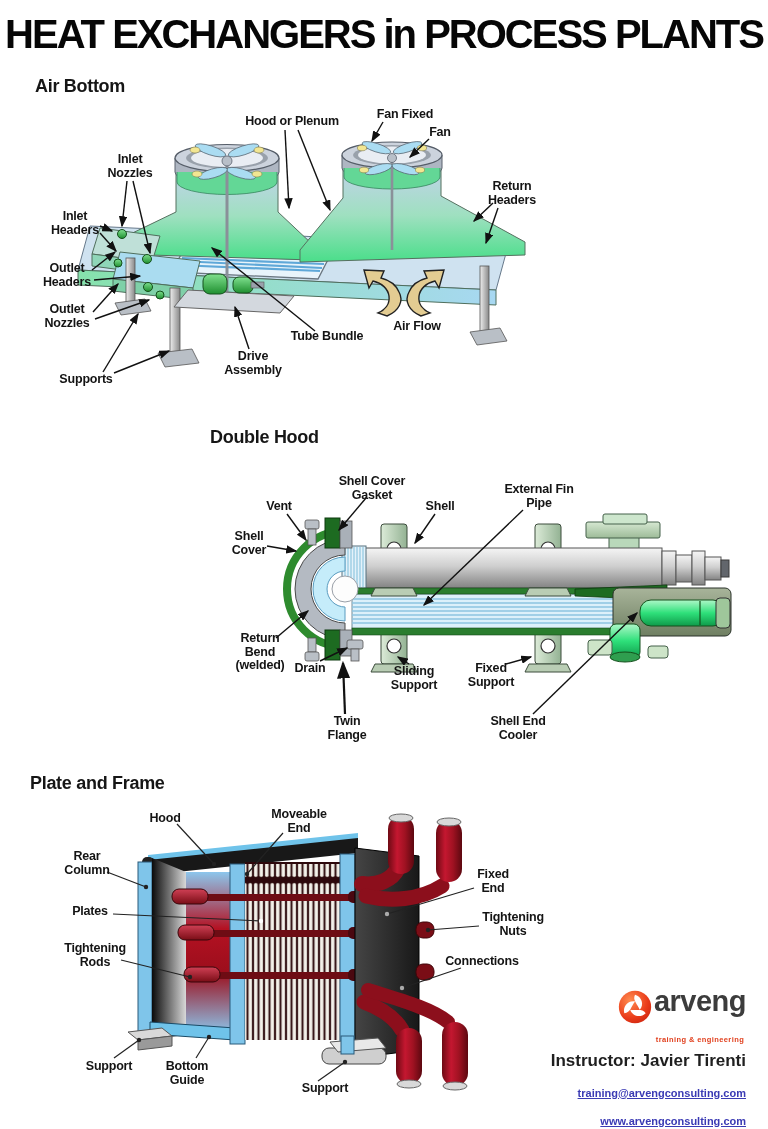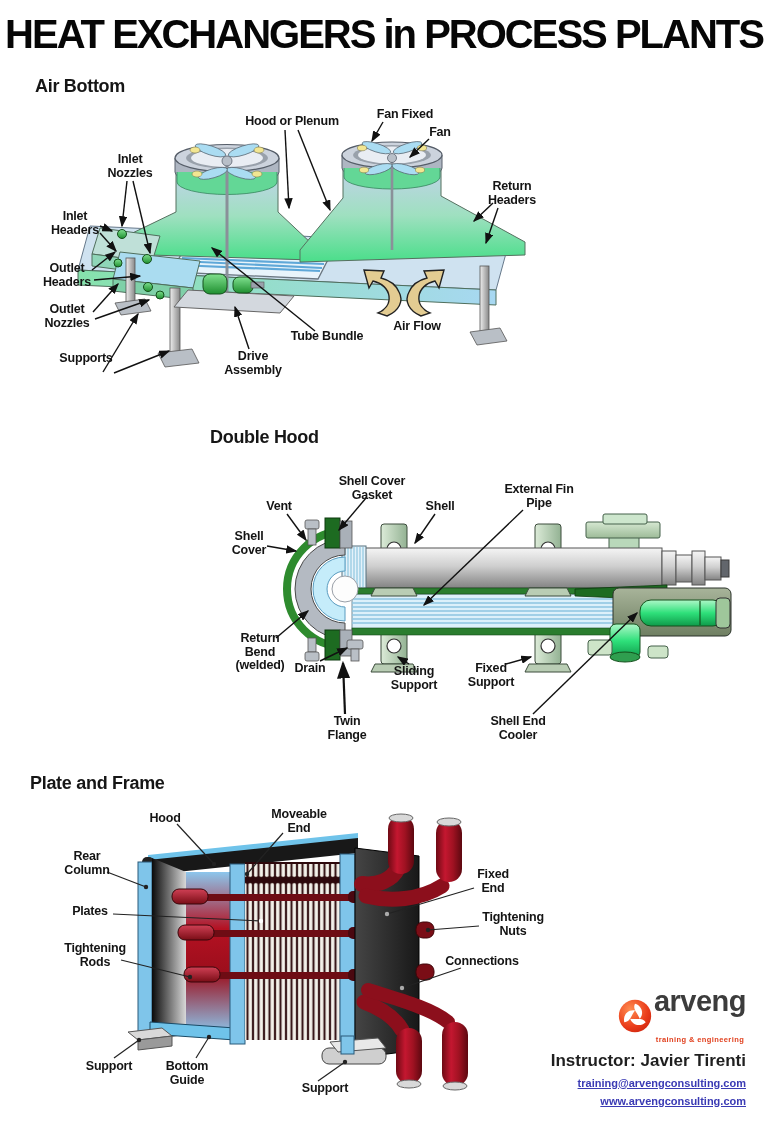--- a/index.html
+++ b/index.html
@@ -6,26 +6,26 @@
   .page{position:relative;width:768px;height:1129px;background:#ffffff;overflow:hidden;
         font-family:Liberation Sans, sans-serif;}
   .title{position:absolute;left:0;right:0;top:12px;text-align:center;
          font-size:40px;font-weight:bold;letter-spacing:-2px;color:#060606;}
   .h2{position:absolute;font-size:18px;font-weight:bold;color:#161616;letter-spacing:-0.3px;}
   .lbl{position:absolute;transform:translateX(-50%);font-size:12.5px;font-weight:bold;
        color:#141414;text-align:center;line-height:1.08;white-space:pre-line;
        letter-spacing:-0.2px;z-index:5;}
   svg.scene{position:absolute;left:0;width:768px;z-index:1;}
   .footer{position:absolute;right:22px;top:988px;width:260px;text-align:right;z-index:6;}
-  .brand-row{display:flex;align-items:center;justify-content:flex-end;gap:0;}
+  .brand-row{display:flex;align-items:flex-start;justify-content:flex-end;gap:0;}
   .brand-col{display:flex;flex-direction:column;align-items:center;}
   .brand-name{font-size:29px;font-weight:bold;color:#3c3c3c;line-height:0.95;letter-spacing:-0.5px;}
   .brand-tag{font-size:7.5px;font-weight:bold;color:#e1401e;letter-spacing:0.4px;margin-top:19px;}
   .instructor{margin-top:7px;font-size:17px;font-weight:bold;color:#1f1f1f;}
-  .flink{display:block;margin-top:6px;font-size:11px;font-weight:bold;color:#3a3ab4;
+  .flink{display:block;margin-top:16px;font-size:11px;font-weight:bold;color:#3a3ab4;
          text-decoration:underline;cursor:pointer;}
 </style>
 </head>
 <body>
 
 <div class="page">
 
   <div class="title">HEAT EXCHANGERS in PROCESS PLANTS</div>
 
   <div class="h2" style="left:35px;top:76px">Air Bottom</div>
@@ -436,21 +436,21 @@
   <div class="lbl" style="left:405px;top:108px">Fan Fixed</div>
   <div class="lbl" style="left:440px;top:126px">Fan</div>
   <div class="lbl" style="left:130px;top:153px">Inlet
 Nozzles</div>
   <div class="lbl" style="left:75px;top:210px">Inlet
 Headers</div>
   <div class="lbl" style="left:67px;top:262px">Outlet
 Headers</div>
   <div class="lbl" style="left:67px;top:303px">Outlet
 Nozzles</div>
-  <div class="lbl" style="left:86px;top:352px">Supports</div>
+  <div class="lbl" style="left:86px;top:373px">Supports</div>
   <div class="lbl" style="left:253px;top:350px">Drive
 Assembly</div>
   <div class="lbl" style="left:327px;top:330px">Tube Bundle</div>
   <div class="lbl" style="left:512px;top:180px">Return
 Headers</div>
   <div class="lbl" style="left:417px;top:320px">Air Flow</div>
 
   <div class="lbl" style="left:372px;top:475px">Shell Cover
 Gasket</div>
   <div class="lbl" style="left:279px;top:500px">Vent</div>

